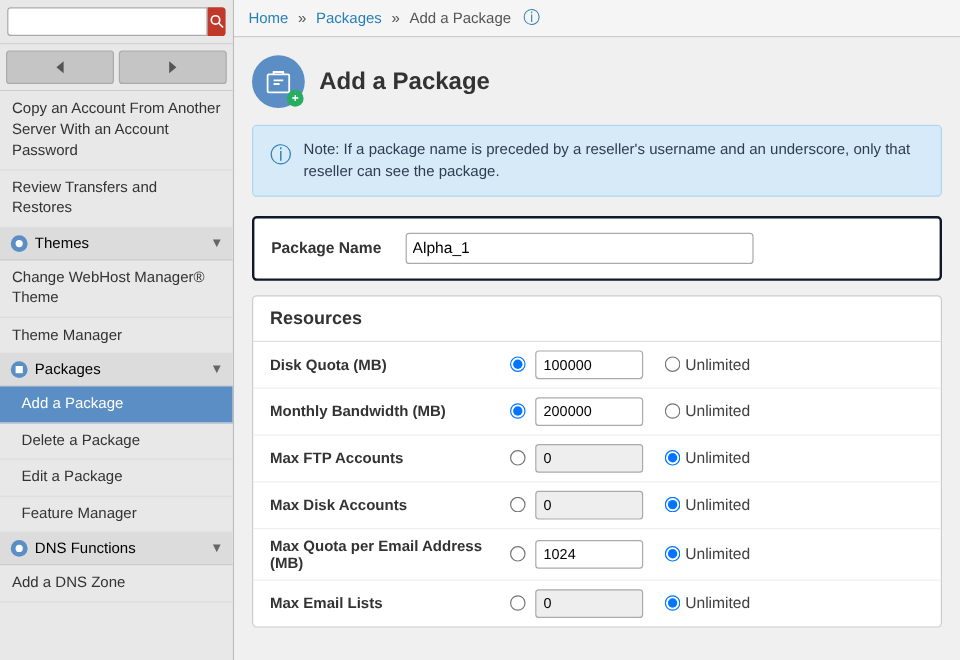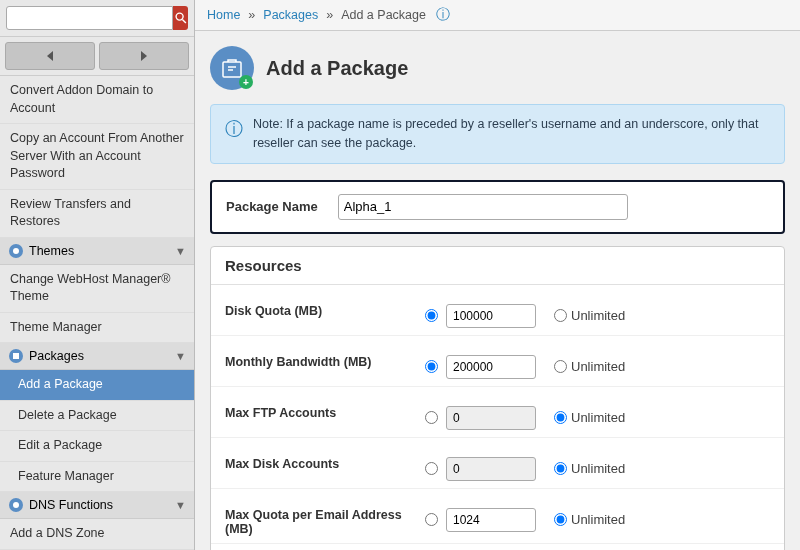--- a/index.html
+++ b/index.html
@@ -227,24 +227,23 @@
       height: 26px;
       border: 1px solid #aaa;
       border-radius: 3px;
       padding: 2px 5px;
       font-size: 13px;
       background: #fff;
     }
 
     .resource-row {
       display: flex;
-      align-items: flex-start;
+      align-items: center;
       padding: 7px 14px;
       border-bottom: 1px solid #efefef;
-      margin-top: 12px;
     }
 
     .resource-row:last-child { border-bottom: none; }
 
     .resource-label {
       width: 200px;
       font-weight: bold;
       font-size: 12.5px;
       color: #333;
       flex-shrink: 0;
@@ -308,21 +307,20 @@
     </button>
     <button class="nav-btn">
       <svg width="14" height="14" viewBox="0 0 14 14" fill="#555">
           <polygon points="4,2 10,7 4,12"></polygon>
         </svg>
     </button>
   </div>
 
   <div class="sidebar-list">
 
-    <div class="sidebar-item">Convert Addon Domain to Account</div>
     <div class="sidebar-item">Copy an Account From Another Server With an Account Password</div>
     <div class="sidebar-item">Review Transfers and Restores</div>
 
     <div class="sidebar-section-header">
       <span style="width:16px;height:16px;margin-right:5px;display:inline-block;">
         <svg viewBox="0 0 16 16" width="16" height="16">
           <circle cx="8" cy="8" r="7" fill="#5a8ec5"></circle>
           <circle cx="8" cy="8" r="3" fill="white"></circle>
         </svg>
       </span>

